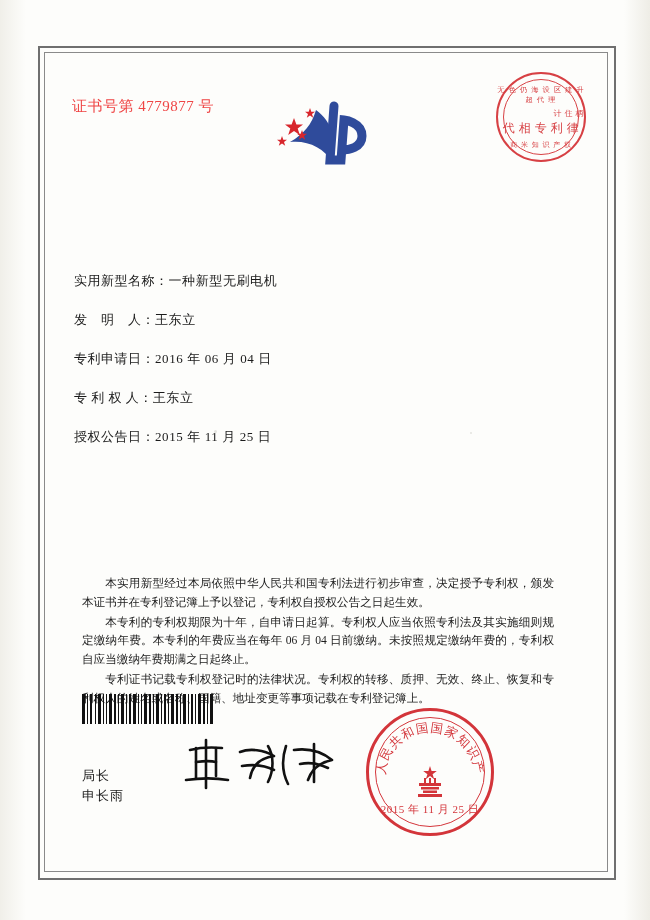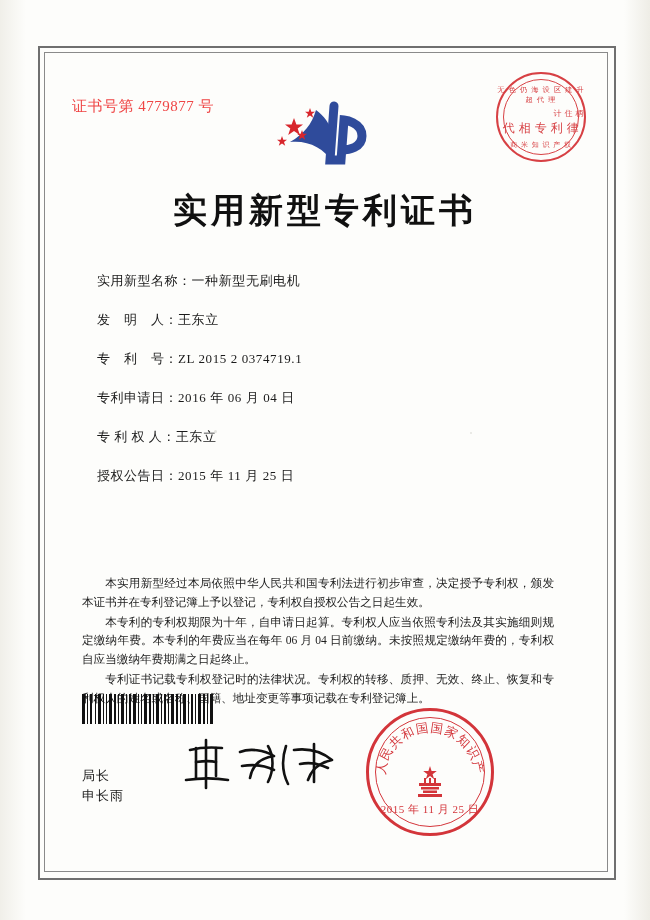--- a/index.html
+++ b/index.html
@@ -125,21 +125,21 @@
     font-size: 34px;
     font-weight: bold;
     letter-spacing: 4px;
     color: #101010;
     font-family: "DejaVu Serif", "Liberation Serif", serif;
   }
 
   
   .fields {
     position: absolute;
-    left: 97px;
+    left: 74px;
     top: 272px;
     width: 470px;
   }
   .field-row {
     display: flex;
     align-items: baseline;
     margin-bottom: 21px;
     font-size: 13px;
     color: #1b1b1b;
   }
@@ -295,34 +295,29 @@
   </div>
 
   <div class="seal-top">
     <div class="ring"></div>
     <div class="t1">无 色 仍 海 设 区 建 升 超 代 理</div>
     <div class="t2">计 住 柄</div>
     <div class="t3">代 相 专 利 律</div>
     <div class="t4">商 米 知 识 产 权</div>
   </div>
 
-  <div class="title">实用新型专利证书</div>
 
   <div class="fields">
     <div class="field-row">
       <span class="field-label">实用新型名称：</span>
       <span class="field-value">一种新型无刷电机</span>
     </div>
     <div class="field-row">
       <span class="field-label">发　明　人：</span>
       <span class="field-value">王东立</span>
-    </div>
-    <div class="field-row">
-      <span class="field-label">专　利　号：</span>
-      <span class="field-value">ZL 2015 2 0374719.1</span>
     </div>
     <div class="field-row">
       <span class="field-label">专利申请日：</span>
       <span class="field-value">2016 年 06 月 04 日</span>
     </div>
     <div class="field-row">
       <span class="field-label">专 利 权 人：</span>
       <span class="field-value">王东立</span>
     </div>
     <div class="field-row">

